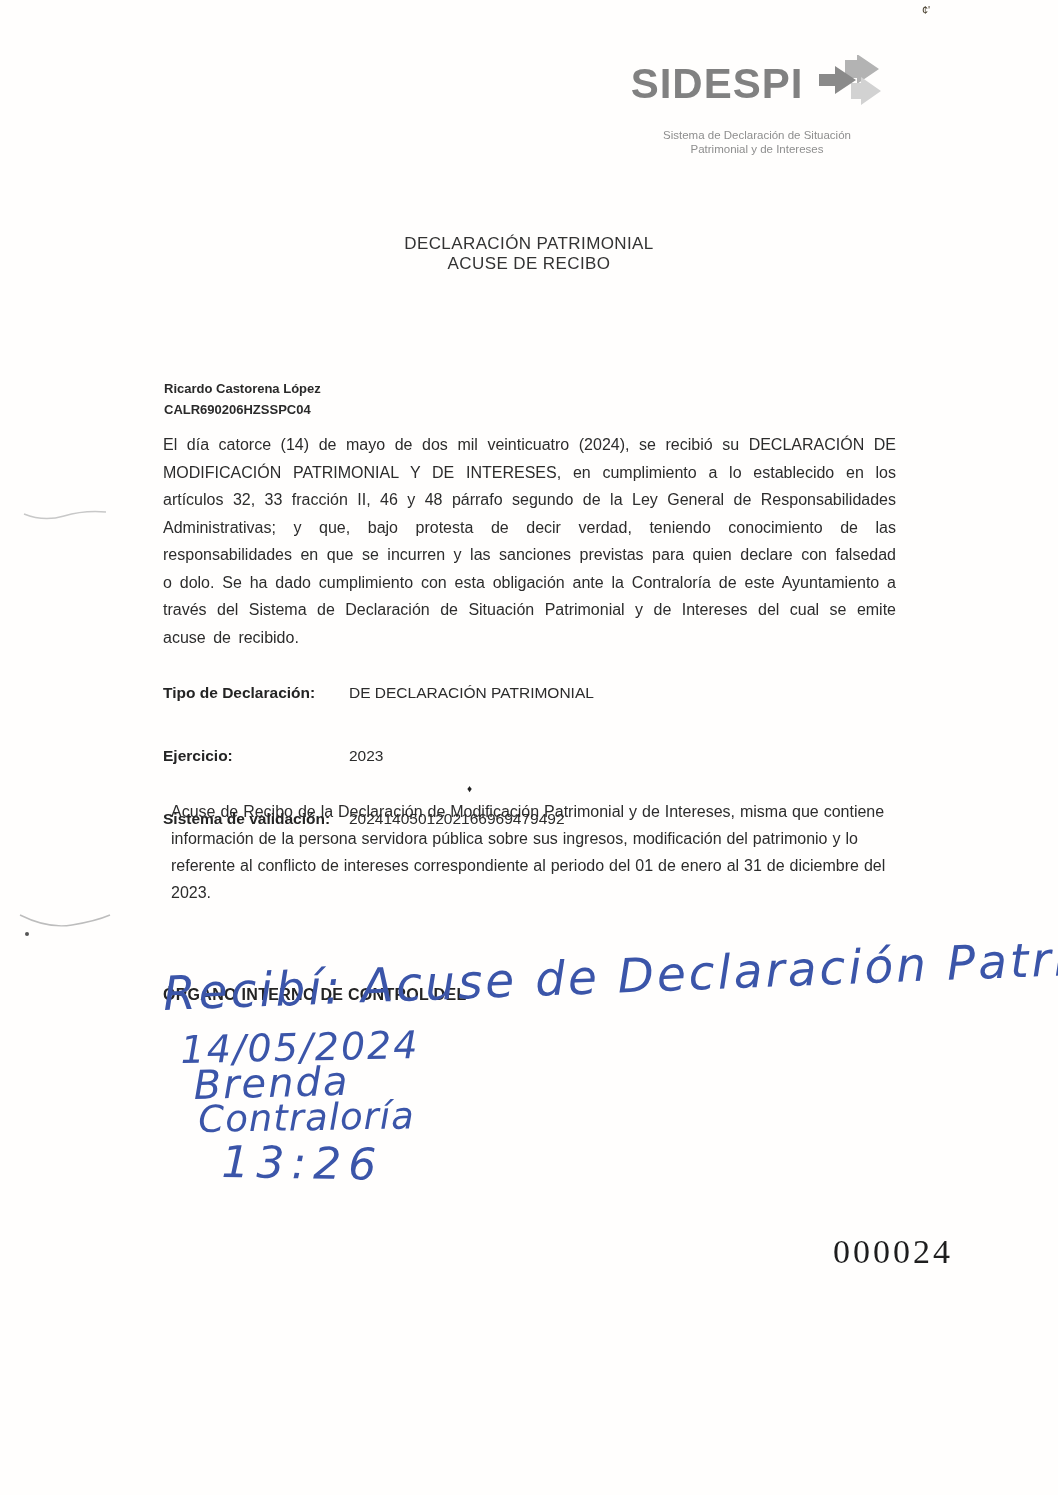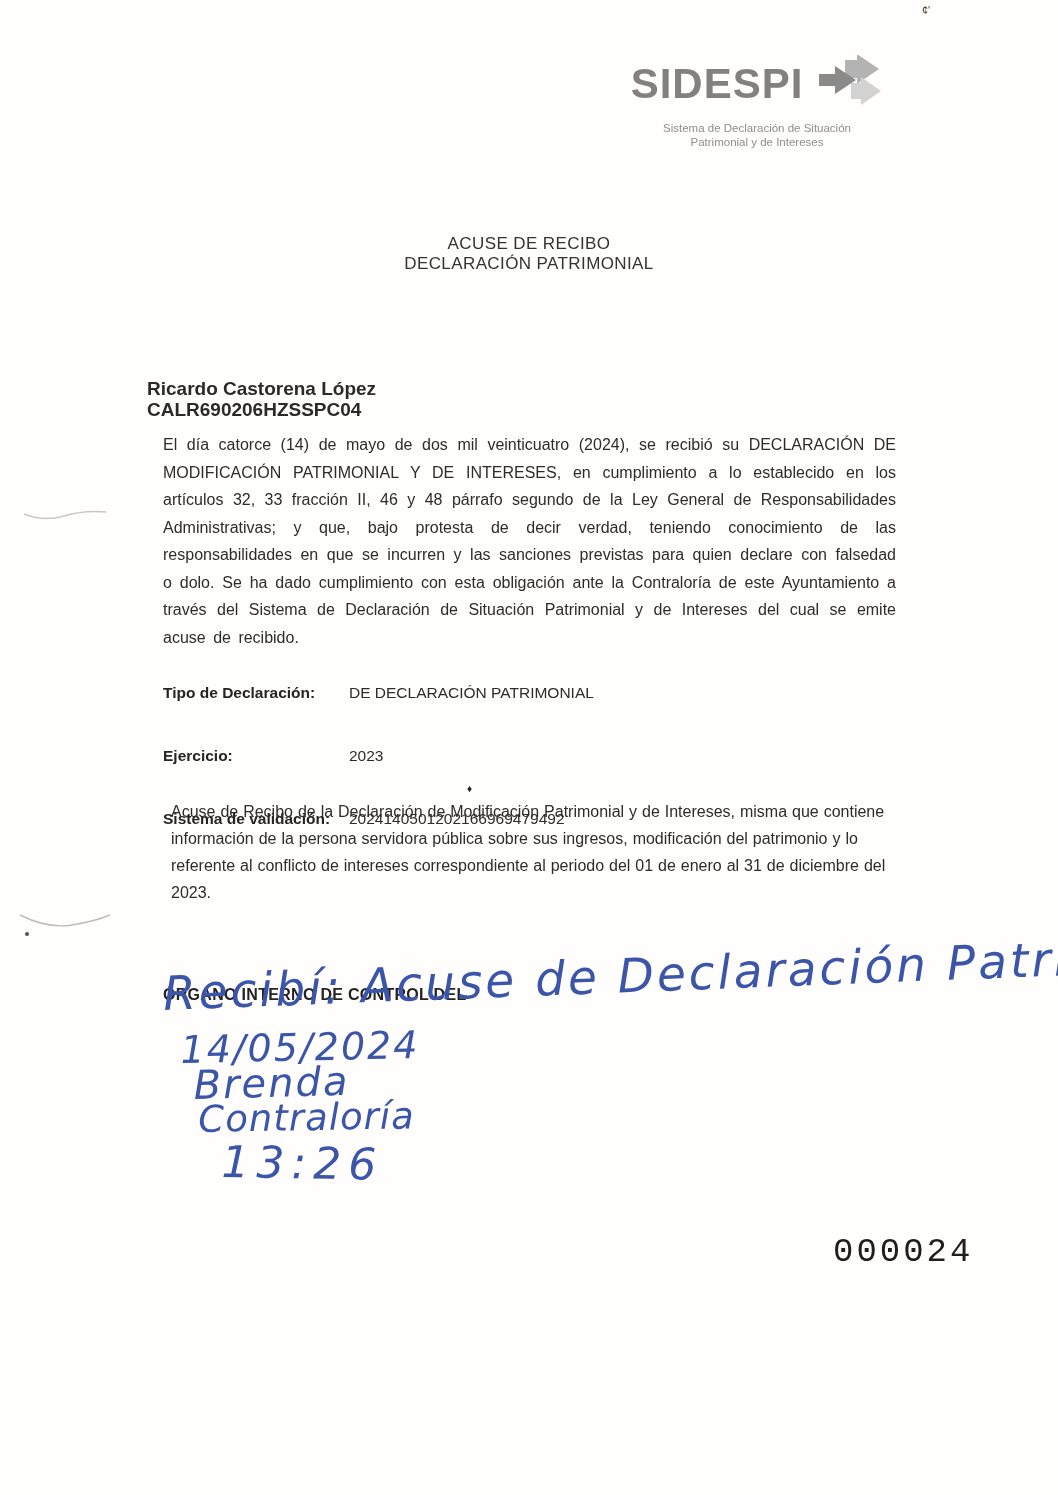--- a/index.html
+++ b/index.html
@@ -39,40 +39,40 @@
     font-size: 42px;
     font-weight: bold;
     letter-spacing: 1px;
     color: #818181;
     line-height: 1;
   }
   .logo-sub {
     font-size: 11.5px;
     color: #8e8e8e;
     line-height: 14px;
-    margin-top: 8px;
+    margin-top: 15px;
   }
 
   
   .doc-title {
     position: absolute;
     left: 0; top: 234px;
     width: 1058px;
     text-align: center;
     font-size: 17px;
     letter-spacing: 0.4px;
     color: #333;
     line-height: 20px;
   }
 
   
   .declarant {
     position: absolute;
-    left: 147px; top: 378px;
-    font-size: 19px;
+    left: 164px; top: 378px;
+    font-size: 13px;
     font-weight: bold;
     color: #2a2a2a;
     line-height: 21px;
   }
 
   .para {
     position: absolute;
     left: 163px;
     width: 733px;
     font-size: 16px;
@@ -130,21 +130,21 @@
   .hw-1 { left: 162px; top: 966px;  font-size: 47px; letter-spacing: 3px; transform: rotate(-2.2deg); }
   .hw-2 { left: 180px; top: 1028px; font-size: 38px; letter-spacing: 2px; transform: rotate(-1.2deg); }
   .hw-3 { left: 193px; top: 1062px; font-size: 40px; letter-spacing: 2px; transform: rotate(-1.5deg); }
   .hw-4 { left: 198px; top: 1098px; font-size: 37px; letter-spacing: 1px; transform: rotate(-1deg); }
   .hw-5 { left: 222px; top: 1136px; font-size: 44px; letter-spacing: 7px; transform: rotate(1deg); }
 
   
   .stamp {
     position: absolute;
     left: 833px; top: 1233px;
-    font-family: Liberation Mono, monospace;
+    font-family: Liberation Serif, serif;
     font-size: 34px;
     letter-spacing: 3px;
     color: #1e1e1e;
   }
 
   .squiggle { position: absolute; }
   .sq-1 { left: 20px; top: 498px; }
   .sq-2 { left: 14px; top: 893px; }
 </style>
 </head>
@@ -163,22 +163,22 @@
           <path d="M34 28 h10 v-6 l20 14 l-20 14 v-6 h-10 z" fill="#d2d2d2"></path>
           <path d="M2 19 h16 v-8 l21 14 l-21 14 v-8 h-16 z" fill="#8a8a8a"></path>
         </svg>
       </span>
     </div>
     <div class="logo-sub">Sistema de Declaración de Situación</div>
     <div class="logo-sub" style="margin-top:0;">Patrimonial y de Intereses</div>
   </div>
 
   <div class="doc-title">
+    <div>DECLARACIÓN PATRIMONIAL</div>
     <div>ACUSE DE RECIBO</div>
-    <div>DECLARACIÓN PATRIMONIAL</div>
   </div>
 
   <div class="declarant">
     <div>Ricardo Castorena López</div>
     <div>CALR690206HZSSPC04</div>
   </div>
 
   <div class="para para-intro">El día catorce (14) de mayo de dos mil veinticuatro (2024), se recibió su DECLARACIÓN DE MODIFICACIÓN PATRIMONIAL Y DE INTERESES, en cumplimiento a lo establecido en los artículos 32, 33 fracción II, 46 y 48 párrafo segundo de la Ley General de Responsabilidades Administrativas; y que, bajo protesta de decir verdad, teniendo conocimiento de las responsabilidades en que se incurren y las sanciones previstas para quien declare con falsedad o dolo. Se ha dado cumplimiento con esta obligación ante la Contraloría de este Ayuntamiento a través del Sistema de Declaración de Situación Patrimonial y de Intereses del cual se emite acuse de recibido.</div>
 
   <div class="fields">

